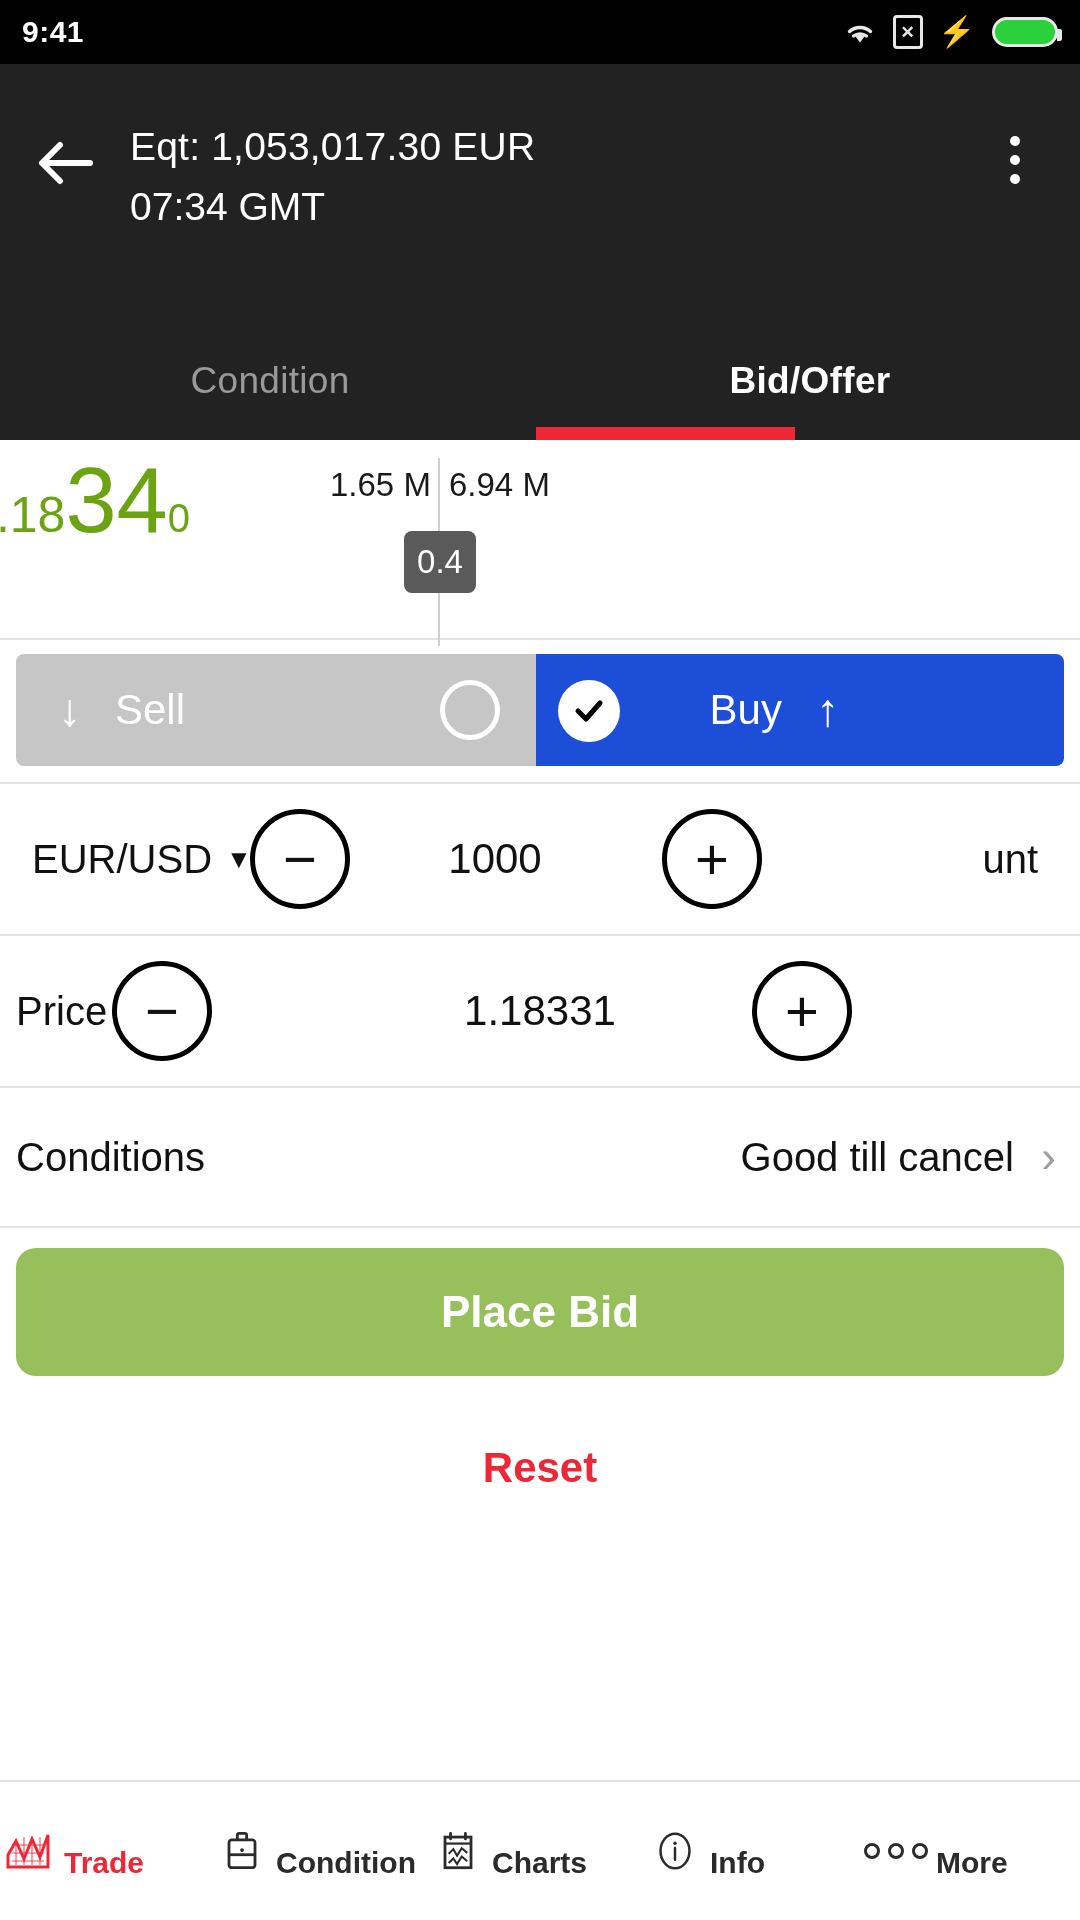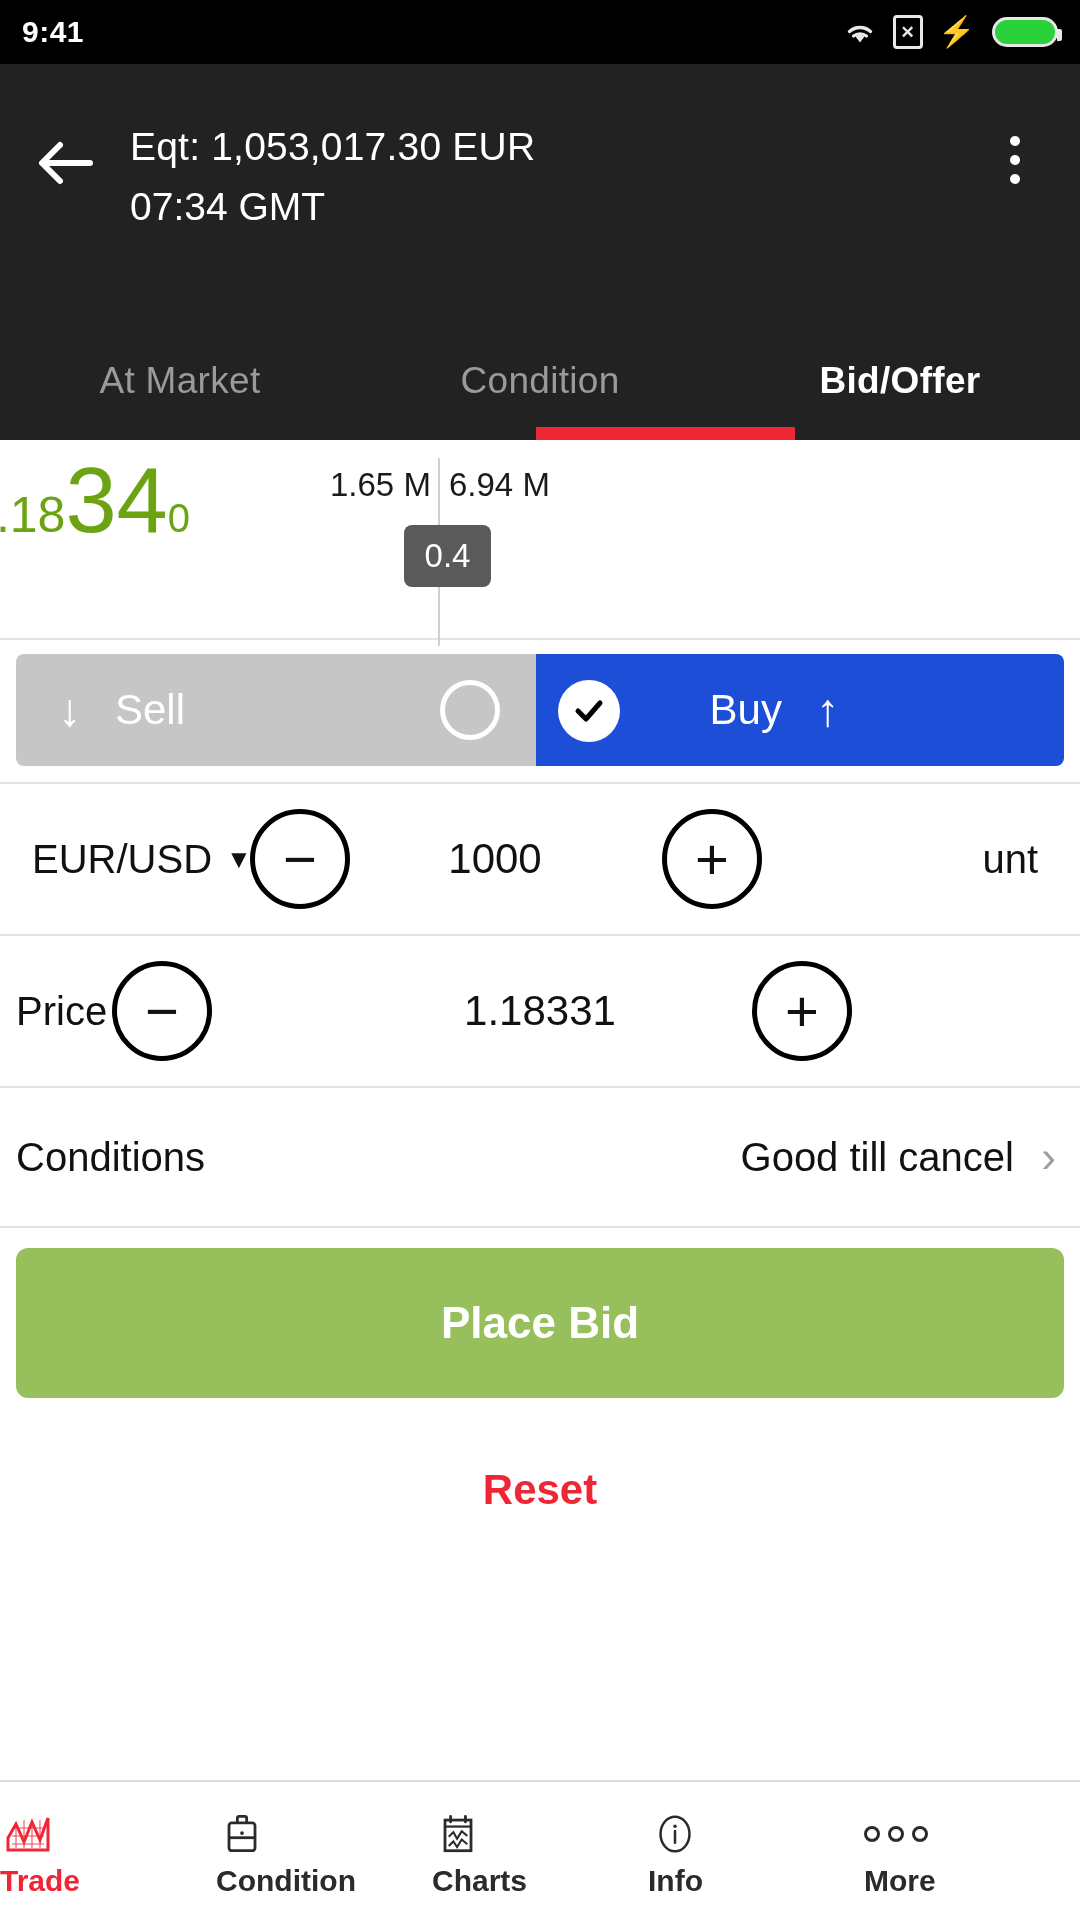--- a/index.html
+++ b/index.html
@@ -89,21 +89,21 @@
   .vol {
     position:absolute; top:26px; font-size:33px; color:#1a1a1a;
   }
   .vol-left { left:330px; }
   .vol-right { left:449px; }
   .vdiv {
     position:absolute; left:438px; top:18px; width:2px; height:188px;
     background:#cfcfcf;
   }
   .spread {
-    position:absolute; left:404px; top:85px; width:87px; height:62px;
+    position:absolute; left:404px; top:91px; width:72px; height:62px;
     background:#5a5a5a; border-radius:8px; color:#ffffff; font-size:33px;
     display:flex; align-items:center; justify-content:center;
   }
 
   
   .toggle-wrap { padding:14px 16px 16px 16px; }
   .toggle {
     height:112px; border-radius:8px; display:flex; overflow:hidden;
   }
   .seg {
@@ -158,38 +158,38 @@
   .cond-label { left:16px; }
   .cond-value { position:absolute; right:66px; font-size:40px; }
   .cond-chevron {
     position:absolute; right:24px; font-size:44px; color:#9e9e9e;
     font-weight:300;
   }
 
   
   .place-wrap { padding:20px 16px 0 16px; border-top:2px solid #e3e3e3; }
   .place-btn {
-    height:150px; background:#97c05c; border-radius:12px; color:#ffffff;
+    height:128px; background:#97c05c; border-radius:20px; color:#ffffff;
     font-size:44px; font-weight:bold; display:flex;
     align-items:center; justify-content:center;
   }
   .reset-btn {
     text-align:center; color:#ee2737; font-size:42px; font-weight:bold;
     padding:68px 0 0 0;
   }
 
   
   .bottomnav {
     position:absolute; left:0; bottom:0; width:1080px; height:140px;
     background:#ffffff; border-top:2px solid #dedede;
     display:flex; align-items:center;
   }
   .navitem {
-    flex:1; display:flex; flex-direction:column; align-items:flex-start;
-    gap:1px;
+    flex:1; display:flex; flex-direction:row; align-items:flex-end;
+    gap:8px;
   }
   .navicon { height:58px; display:flex; align-items:center; justify-content:center; }
   .navlabel { font-size:30px; font-weight:bold; color:#2b2b2b; }
   .navitem.active .navlabel { color:#ee2737; }
   .dots { display:flex; gap:8px; align-items:center; }
   .dots i { width:16px; height:16px; border:3px solid #2b2b2b; border-radius:50%; }
 </style>
 </head>
 <body>
 
@@ -222,21 +222,20 @@
     <div class="appbar-sub">07:34 GMT</div>
   </div>
   <div class="overflow-btn">
     <i></i>
       <i></i>
       <i></i>
   </div>
 </div>
 
 <div class="tabs">
-  <div class="tab">At Market</div>
   <div class="tab">Condition</div>
   <div class="tab active">Bid/Offer</div>
   <div class="tab-indicator"></div>
 </div>
 
 <div class="quote">
   <div class="quote-side">
     <div class="quote-price bid-block bid-col">
       <div class="q-top">1.18</div>
       <div class="q-big">

